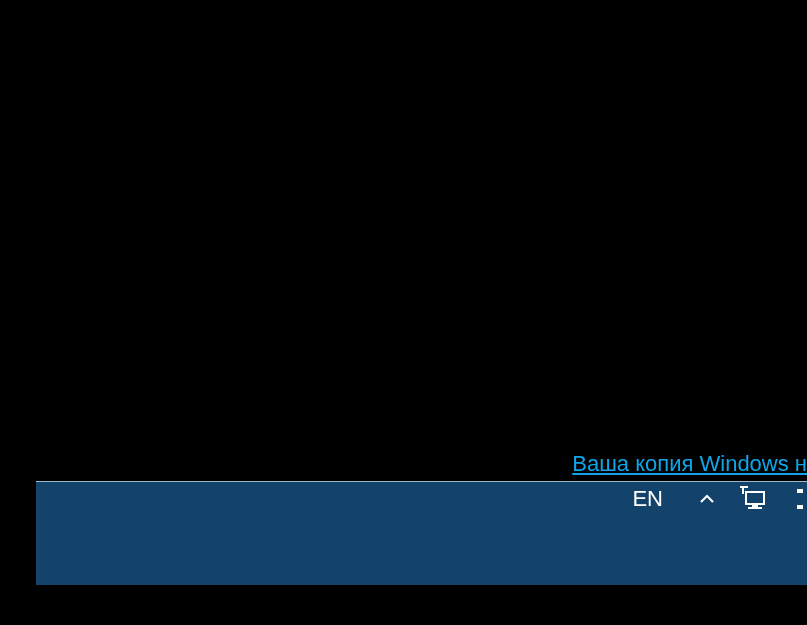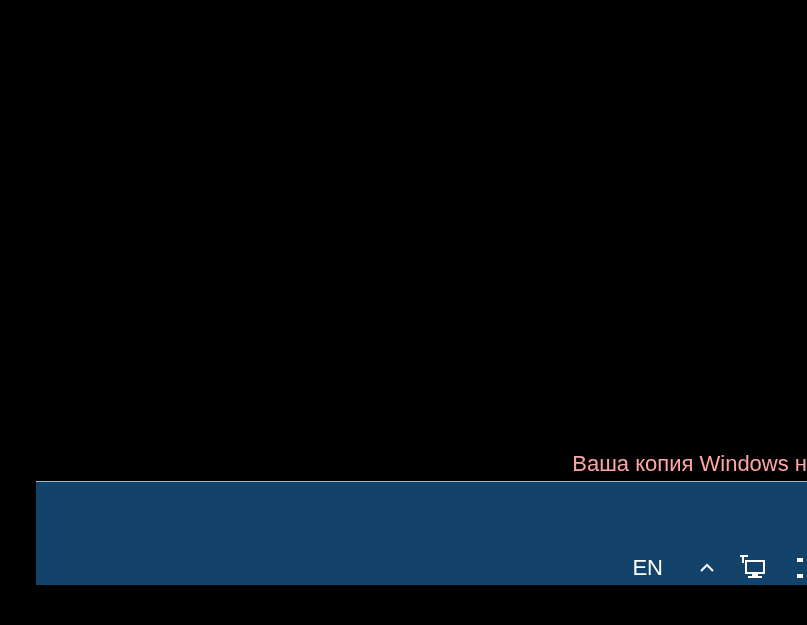--- a/index.html
+++ b/index.html
@@ -18,35 +18,36 @@
     .desktop {
       width: 100%;
       height: 100%;
       background: #000000;
       position: relative;
     }
     .activation-text {
       position: absolute;
       right: 0;
       bottom: 148px;
-      color: #fca5a5;
+      color: #0ea5e9;
       font-size: 22px;
       font-weight: 400;
       white-space: nowrap;
+      text-decoration: underline;
     }
     .taskbar {
       position: absolute;
       left: 36px;
       right: 0;
       bottom: 40px;
       height: 104px;
       background: #13436b;
       border-top: 1px solid #9fb8cc;
       display: flex;
-      align-items: flex-end;
+      align-items: flex-start;
       justify-content: flex-end;
       padding-right: 0;
     }
     .systray {
       display: flex;
       align-items: center;
       gap: 20px;
       padding-right: 0;
     }
     .lang-indicator {

